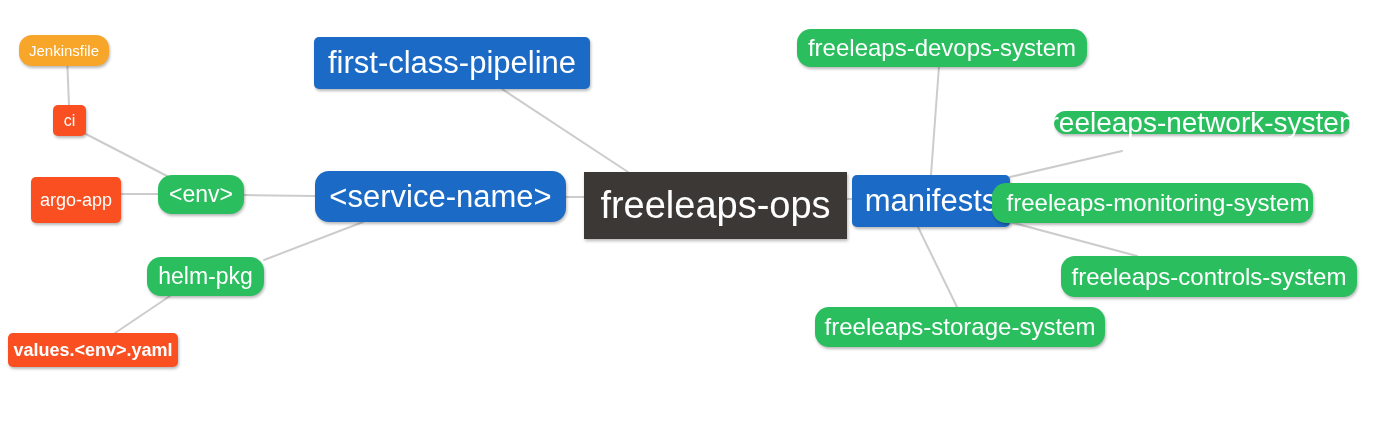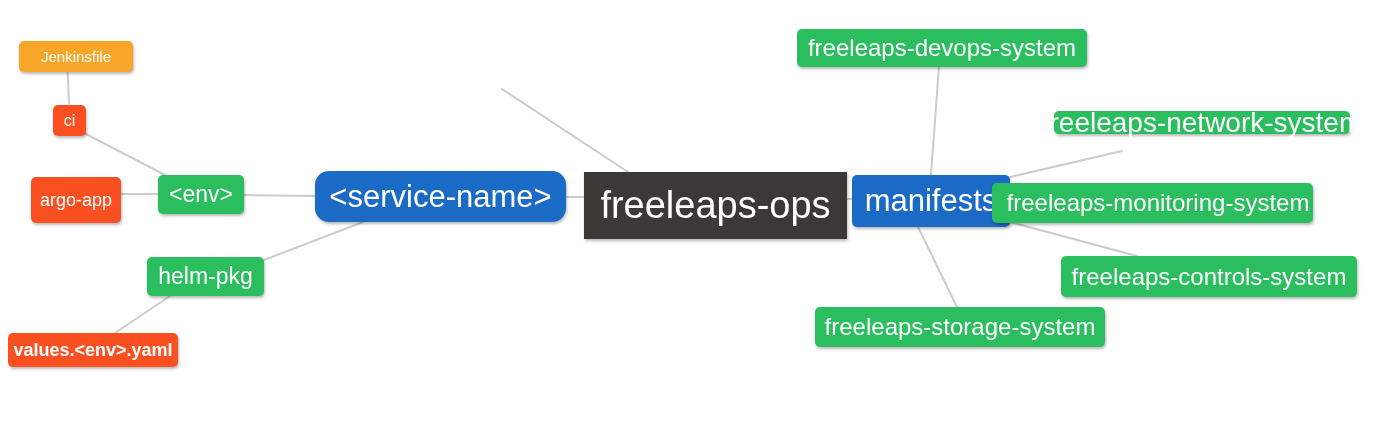--- a/index.html
+++ b/index.html
@@ -33,21 +33,21 @@
     color: var(--ntext, #ffffff);
     white-space: nowrap;
     border-radius: 5px;
     box-shadow: 1px 2px 3px rgba(0,0,0,0.28);
     box-sizing: border-box;
     cursor: pointer;
     user-select: none;
   }
   .node.root   { background: var(--root,   #3b3835); border-radius: 0; }
   .node.blue   { background: var(--blue,   #1b6ac6); }
-  .node.green  { background: var(--green,  #2abe5f); }
+  .node.green  { background: var(--green,  #2abe5f); border-radius: 14px; }
   .node.orange { background: var(--orange, #f94f21); }
   .node.amber  { background: var(--amber,  #f8a62a); }
 </style>
 </head>
 <body>
 
 <div class="canvas">
 
   <svg class="edges" viewBox="0 0 1390 421" xmlns="http://www.w3.org/2000/svg">
     <line x1="67" y1="56" x2="69" y2="105"></line>
@@ -59,32 +59,33 @@
     <line x1="502" y1="89" x2="628" y2="172"></line>
     <line x1="566" y1="197" x2="584" y2="197"></line>
     <line x1="847" y1="199" x2="852" y2="199"></line>
     <line x1="931" y1="175" x2="939" y2="66"></line>
     <line x1="1010" y1="177" x2="1122" y2="151"></line>
     <line x1="1010" y1="202" x2="1052" y2="202"></line>
     <line x1="1010" y1="222" x2="1137" y2="256"></line>
     <line x1="918" y1="227" x2="957" y2="307"></line>
   </svg>
 
-  <div class="node amber" style="left:19px;   top:41px;  width:114px;  height:31px; font-size:15px;">Jenkinsfile</div>
+  <div class="node amber" style="left:19px;   top:35px;  width:90px;  height:31px; font-size:15px;border-radius:13px;">Jenkinsfile</div>
 
   <div class="node orange" style="left:53px;   top:105px; width:33px;  height:31px; font-size:16px;">ci</div>
 
   <div class="node orange" style="left:31px;   top:177px; width:90px;  height:46px; font-size:18px;">argo-app</div>
 
   <div class="node green" style="left:158px;  top:175px; width:86px;  height:39px; font-size:23px;">&lt;env&gt;</div>
 
   <div class="node green" style="left:147px;  top:257px; width:117px; height:39px; font-size:23px;">helm-pkg</div>
 
   <div class="node orange" style="left:8px;    top:333px; width:170px; height:34px; font-size:18px;font-weight:bold;">values.&lt;env&gt;.yaml</div>
 
+  <div class="node blue" style="left:314px;  top:37px;  width:276px; height:52px; font-size:31px;">first-class-pipeline</div>
 
   <div class="node blue" style="left:315px;  top:171px; width:251px; height:51px; font-size:31px;border-radius:14px;">&lt;service-name&gt;</div>
 
   <div class="node root" style="left:584px;  top:172px; width:263px; height:67px; font-size:38px;">freeleaps-ops</div>
 
   <div class="node blue" style="left:852px;  top:175px; width:158px; height:52px; font-size:31px;">manifests</div>
 
   <div class="node green" style="left:797px;  top:29px;  width:290px; height:38px; font-size:24px;">freeleaps-devops-system</div>
 
   <div class="node green" style="left:1054px; top:111px; width:296px; height:23px; font-size:28px;">freeleaps-network-system</div>

